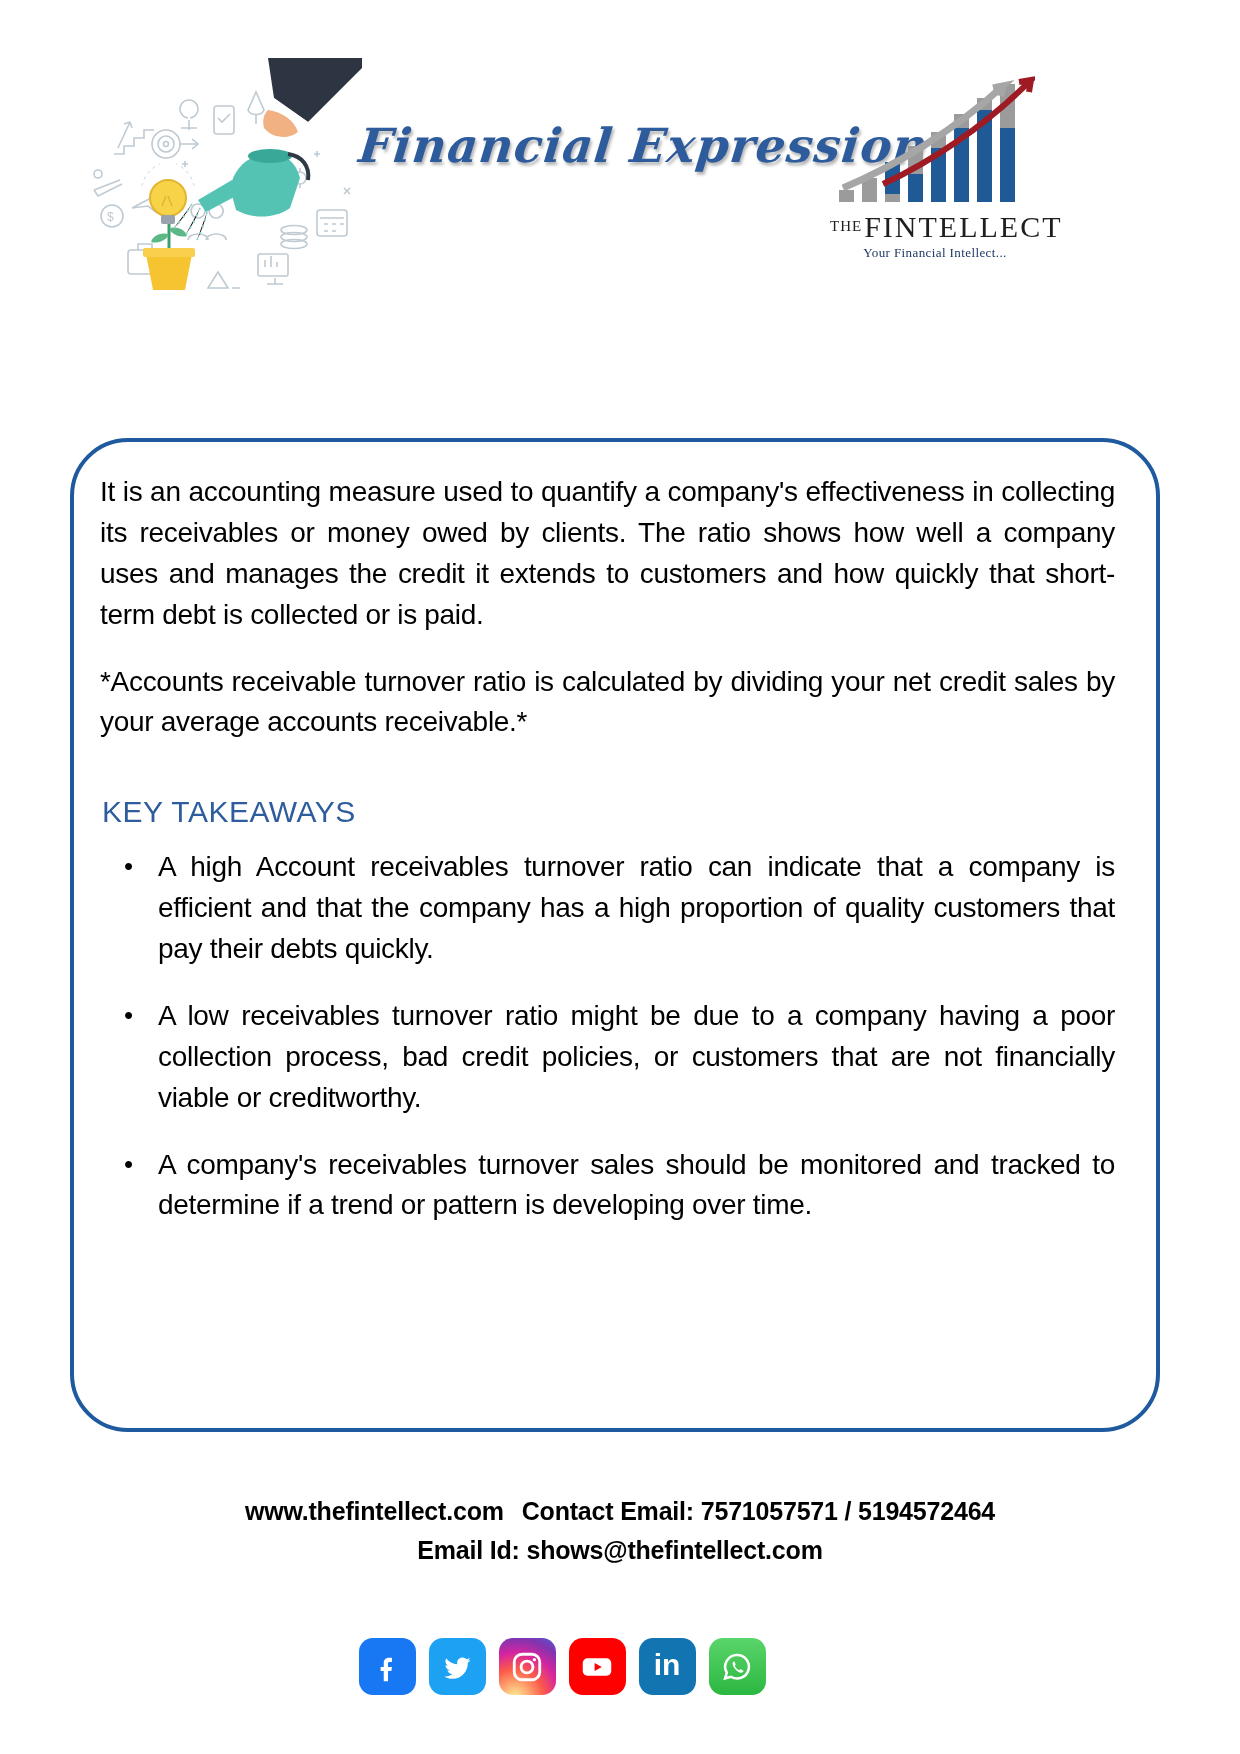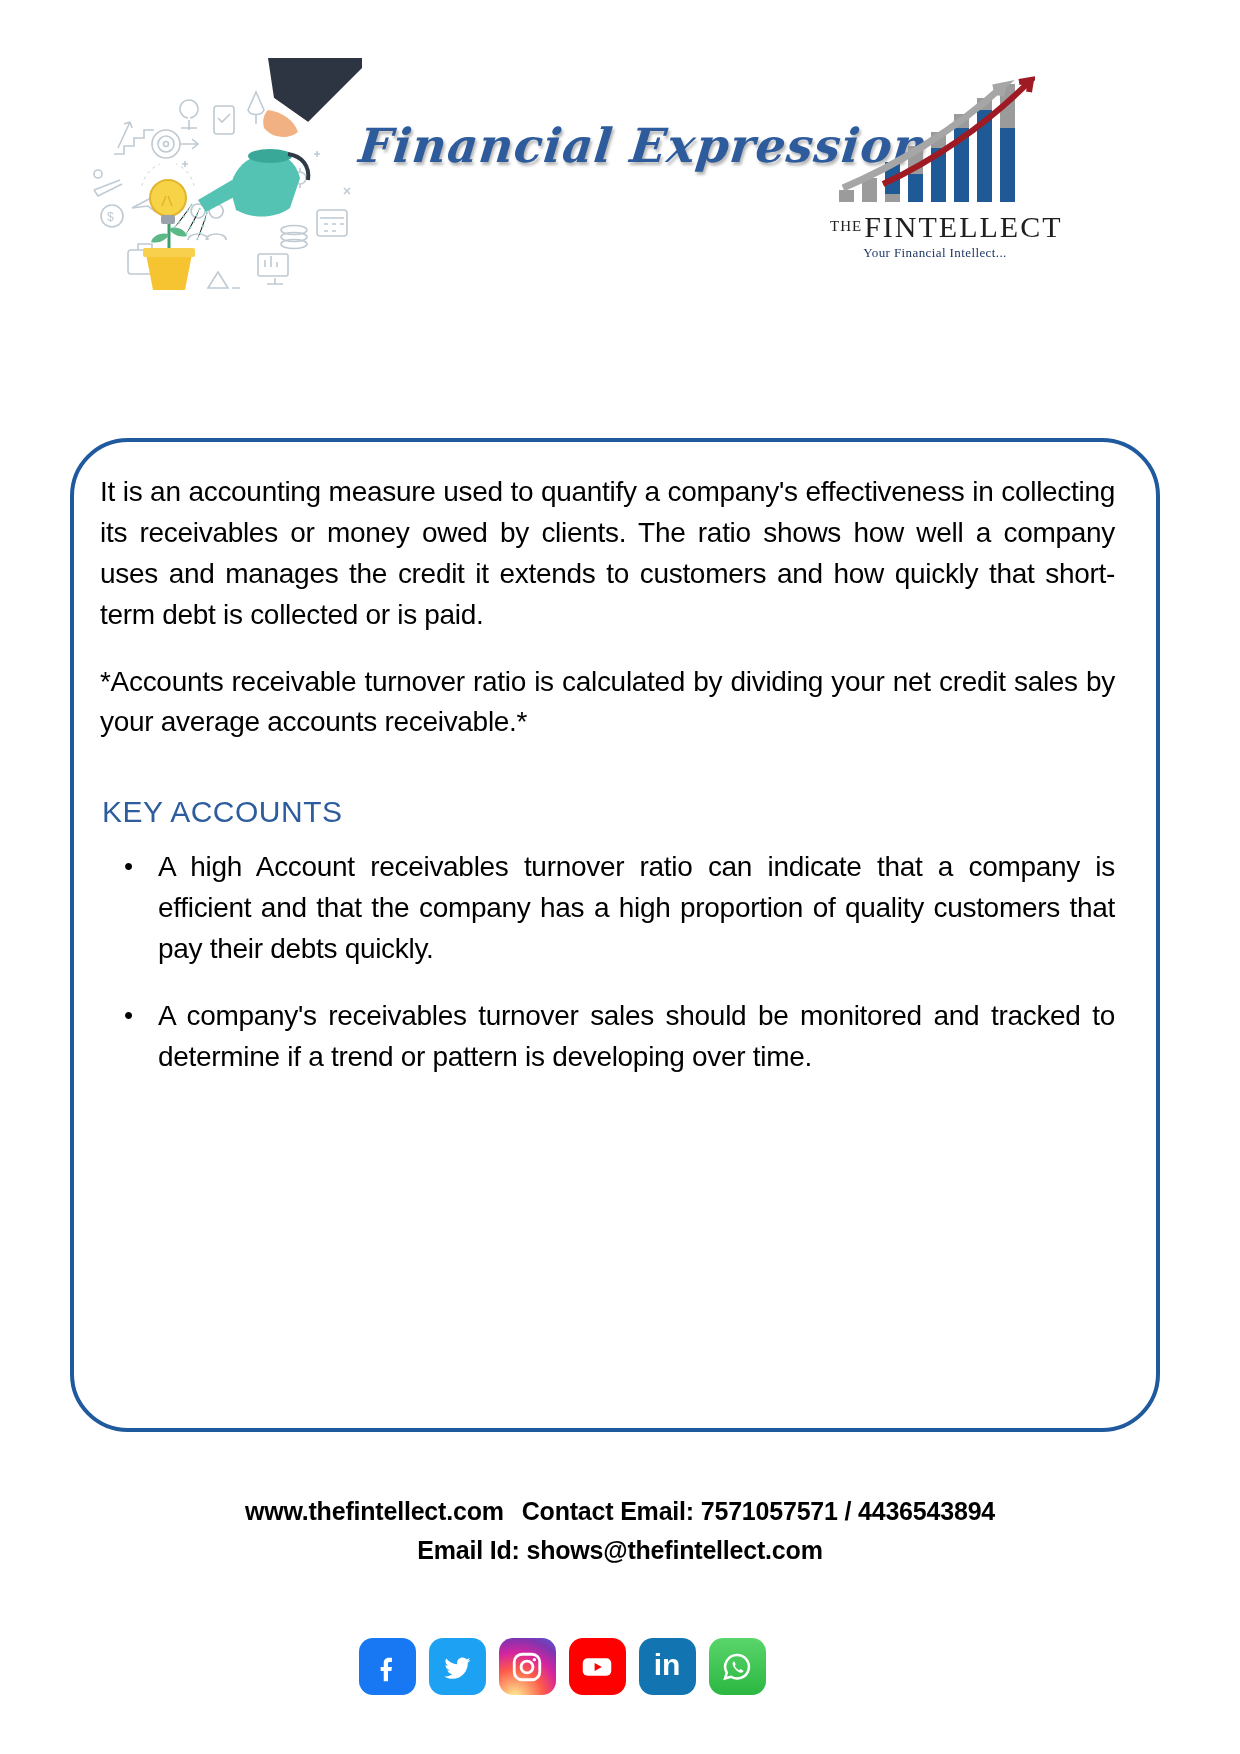--- a/index.html
+++ b/index.html
@@ -175,31 +175,32 @@
     <div class="logo-text">
       <span class="the">THE</span><span class="name">FINTELLECT</span>
     </div>
     <div class="logo-tagline">Your Financial Intellect...</div>
   </div>
 
 
   <div class="info-box">
     <p>It is an accounting measure used to quantify a company's effectiveness in collecting its receivables or money owed by clients. The ratio shows how well a company uses and manages the credit it extends to customers and how quickly that short-term debt is collected or is paid.</p>
     <p>*Accounts receivable turnover ratio is calculated by dividing your net credit sales by your average accounts receivable.*</p>
-    <div class="takeaways-heading">KEY ACCOUNTS</div>
+    <div class="takeaways-heading">KEY TAKEAWAYS</div>
     <ul class="takeaways">
       <li>A high Account receivables turnover ratio can indicate that a company is efficient and that the company has a high proportion of quality customers that pay their debts quickly.</li>
+      <li>A low receivables turnover ratio might be due to a company having a poor collection process, bad credit policies, or customers that are not financially viable or creditworthy.</li>
       <li>A company's receivables turnover sales should be monitored and tracked to determine if a trend or pattern is developing over time.</li>
     </ul>
   </div>
 
   <div class="footer">
     <div class="footer-line">
       <span>www.thefintellect.com</span><span class="sep"></span><span>Contact Email:</span>
-      <span>7571057571 / 4436543894</span>
+      <span>7571057571 / 5194572464</span>
     </div>
     <div class="footer-line">
       <span>Email Id:</span>
       <span>shows@thefintellect.com</span>
     </div>
   </div>
 
   <div class="social-row">
     <div class="social s-facebook">
       <svg width="34" height="34" viewBox="0 0 24 24">

